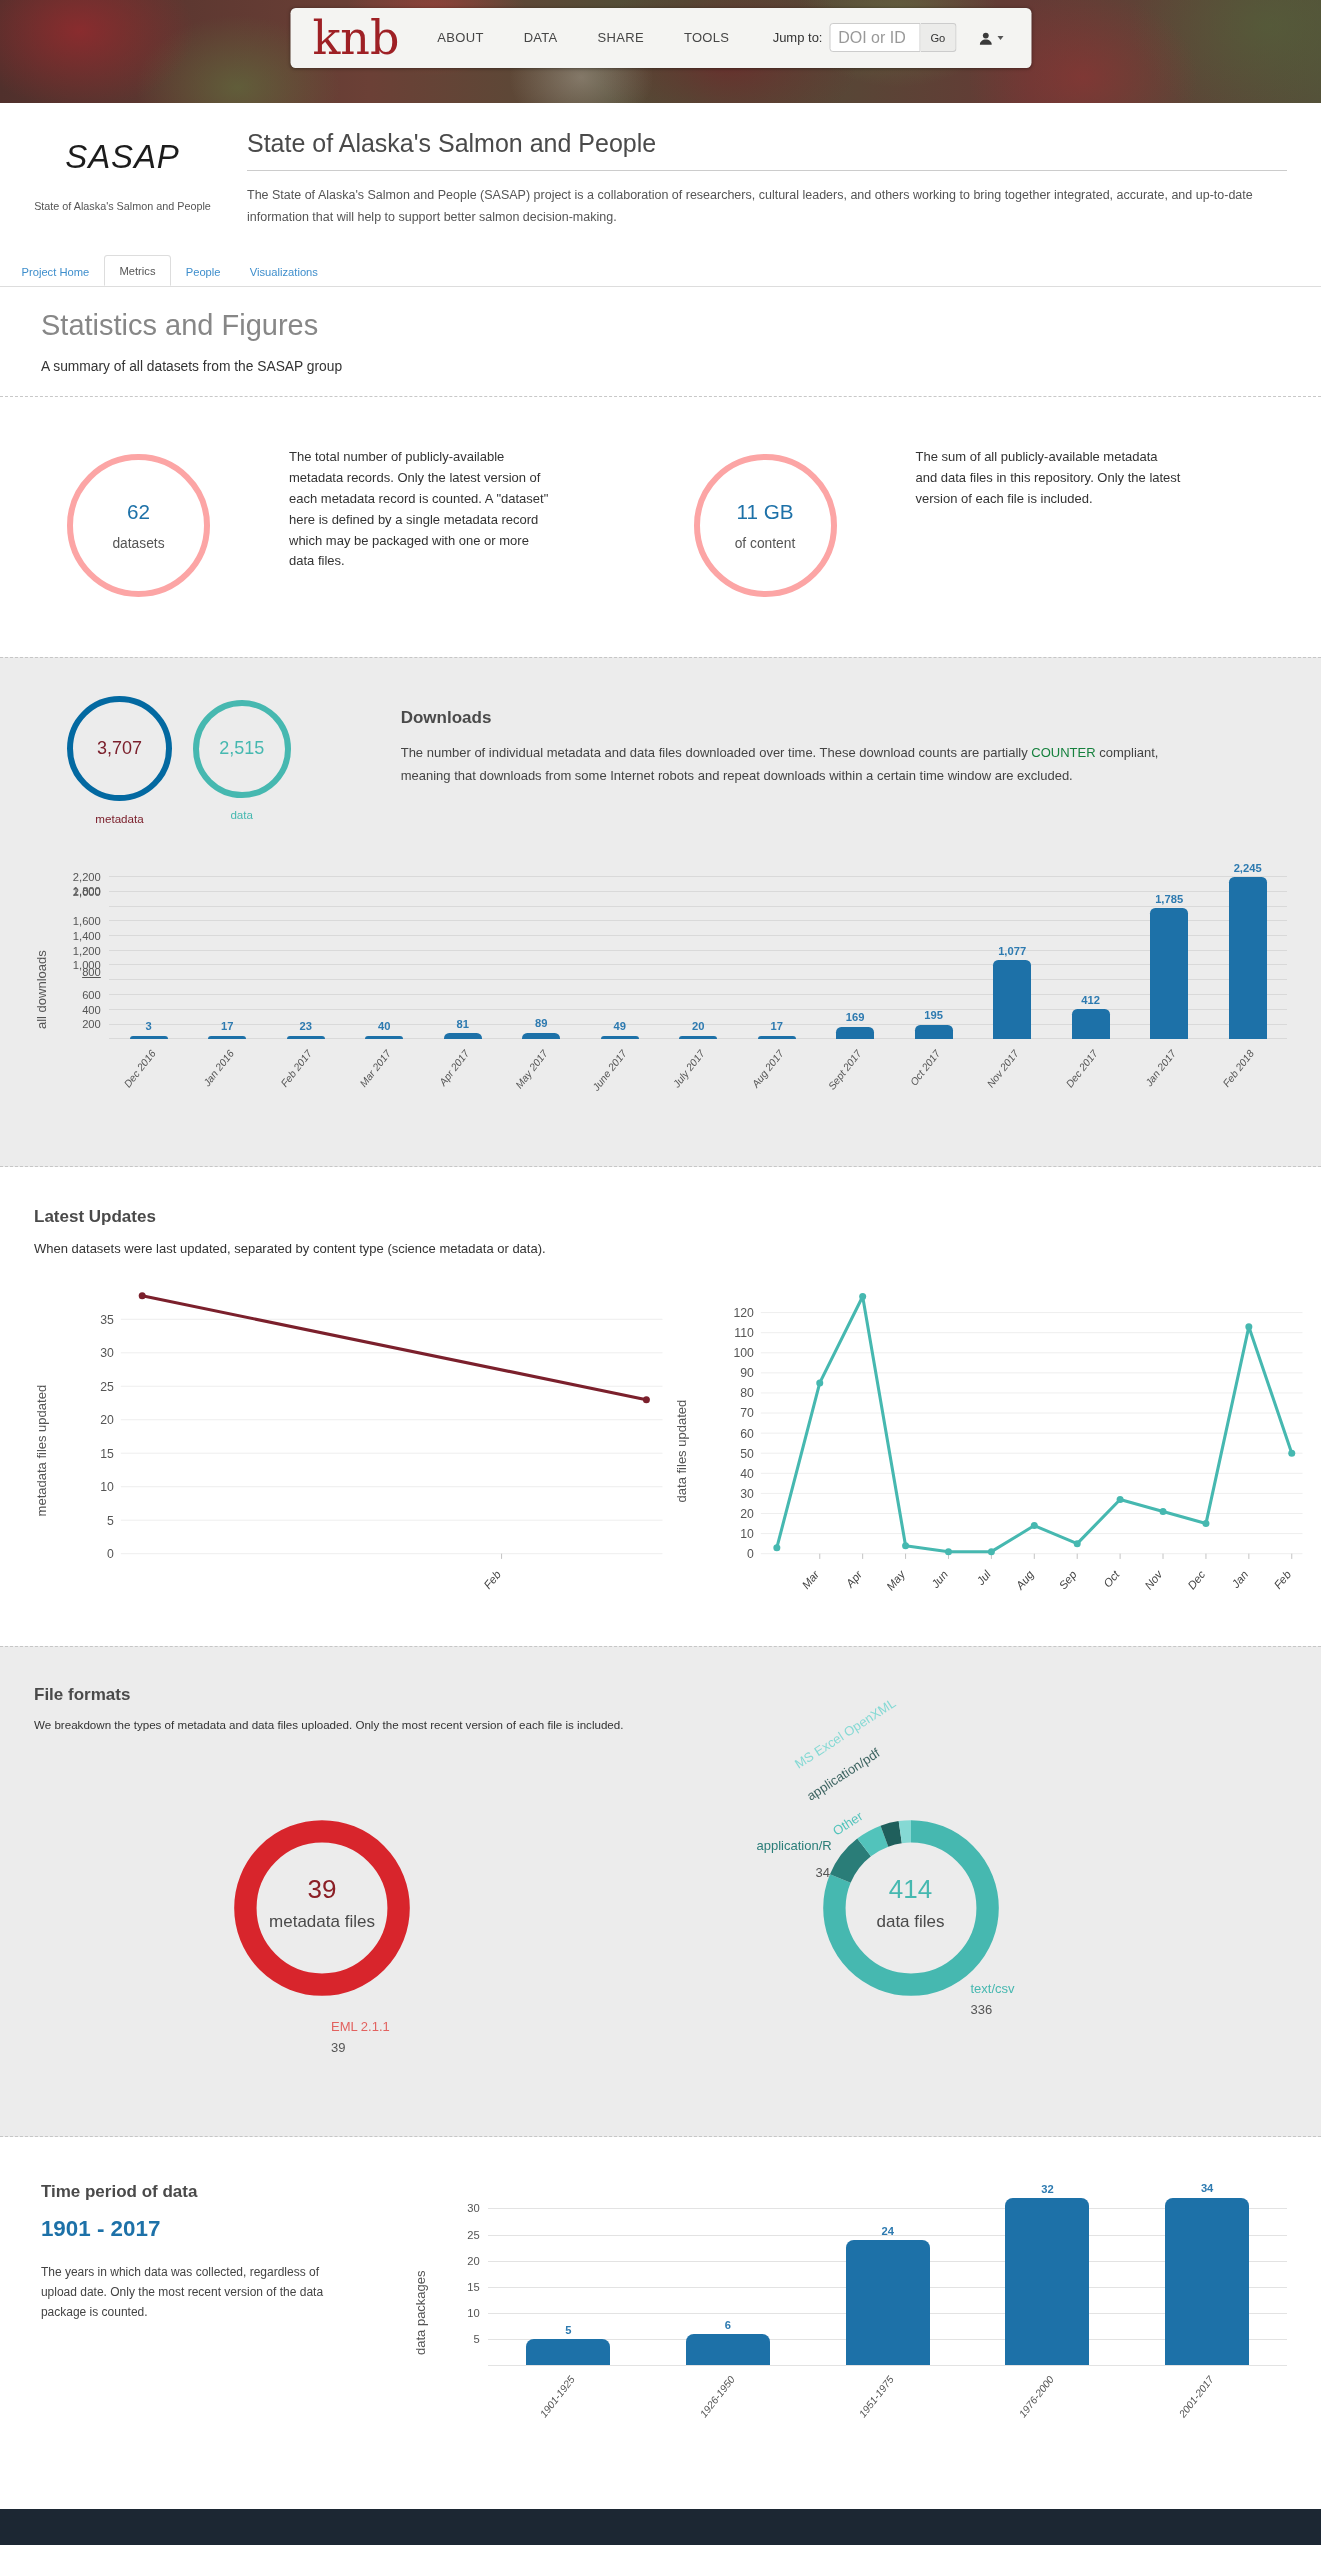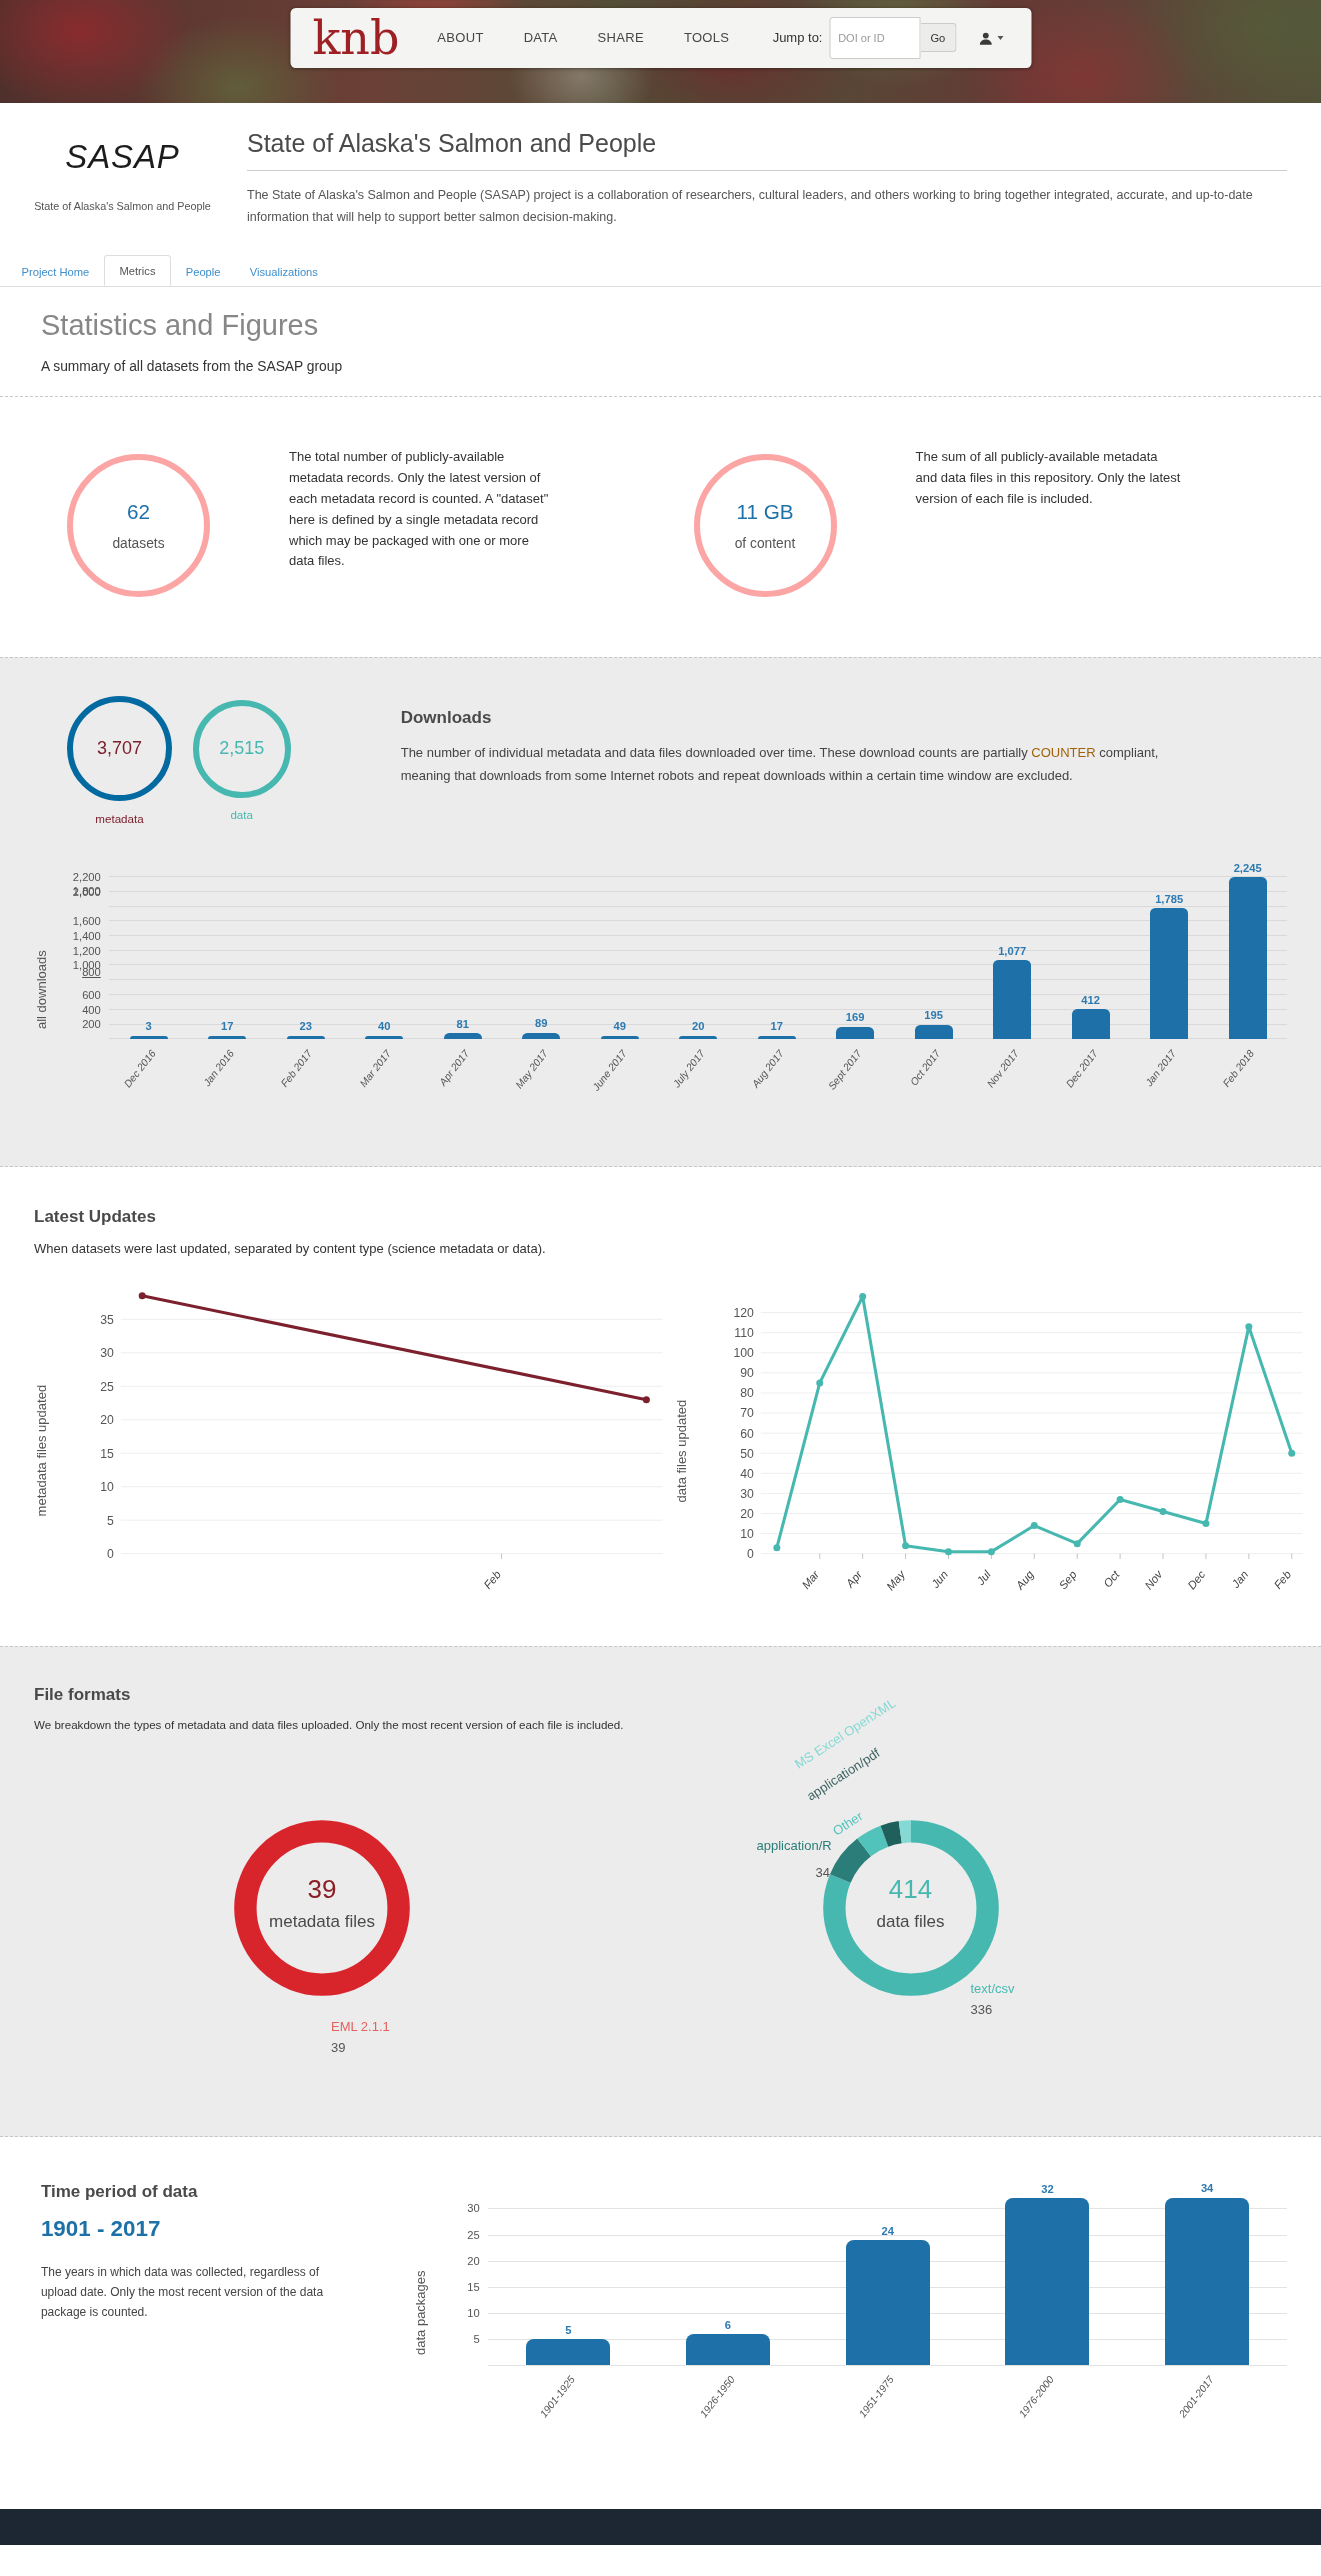--- a/index.html
+++ b/index.html
@@ -21,21 +21,21 @@
   }
   .navbar {
     position:absolute; left:50%; top:7.8px; transform:translateX(-50%);
     width:741px; height:60px; background:#f4f4f2; border-radius:5.2px;
     box-shadow:0 0.9px 3.4px rgba(0,0,0,.35);
     display:flex; align-items:center; padding:0 22.4px; gap:0;
   }
   .brand { font-family:"DejaVu Serif", serif; font-size:46px; color:#9e2025; line-height:1; margin-right:38px; }
   .nav-link { font-size:13px; color:#464646; letter-spacing:0.3px; margin-right:40px; cursor:pointer; }
   .jump-label { font-size:13px; color:#333; margin:0 6.9px 0 3.4px; }
-  .jump-input { width:91px; height:42px; border:0.9px solid #ccc; border-radius:3.4px 0 0 3.4px; padding:0 7.8px; font-size:11px; color:#555; background:#fff; }
+  .jump-input { width:91px; height:29px; border:0.9px solid #ccc; border-radius:3.4px 0 0 3.4px; padding:0 7.8px; font-size:16px; color:#555; background:#fff; }
   .jump-input::placeholder { color:#999; }
   .go-btn { height:29px; width:36px; border:0.9px solid #ccc; border-left:none; border-radius:0 3.4px 3.4px 0; background:#ececea; font-size:11.2px; color:#333; cursor:pointer; }
   .user-menu { display:flex; align-items:center; gap:4.3px; margin-left:22.4px; cursor:pointer; }
   .caret { width:0; height:0; border-left:3.4px solid transparent; border-right:3.4px solid transparent; border-top:4.3px solid #555; }
 
   
   .proj-header { display:flex; padding:26px 34px 12px 34px; background:#fff; }
   .logo-col { width:177px; text-align:center; padding-top:8.6px; flex-shrink:0; }
   .logo-text { font-size:33px; font-weight:300; letter-spacing:0.9px; color:#1c1c1c; font-style:italic; }
   .logo-sub { font-size:10.8px; color:#555; margin-top:22.4px; line-height:1.5; }
@@ -69,21 +69,21 @@
   .dl-circle { border-radius:50%; display:flex; align-items:center; justify-content:center; background:transparent; }
   .dl-circle.maroon { width:105px; height:105px; border:6px solid #0369a1; }
   .dl-circle.teal { width:98px; height:98px; border:6px solid #46b8b0; margin-top:3.4px; }
   .dl-circle .num { font-size:18px; }
   .maroon .num, .dl-lbl.maroon-t { color:#7b202c; }
   .teal .num, .dl-lbl.teal-t { color:#46b8b0; }
   .dl-lbl { font-size:11.6px; margin-top:10.3px; }
   .dl-text { flex:1; padding-left:110px; padding-right:43px; padding-top:12px; }
   .sec-title { font-size:17px; font-weight:bold; color:#4a4a4a; margin-bottom:13.8px; }
   .dl-desc { font-size:13px; line-height:1.75; color:#444; max-width:775px; }
-  .link { color:#a16207; cursor:pointer; }
+  .link { color:#15803d; cursor:pointer; }
 
   
   .bar-chart { display:flex; padding:29px 34px 5.2px 34px; }
   .axis-title-v { writing-mode:vertical-rl; transform:rotate(180deg); font-size:13px; color:#555; text-align:center; flex-shrink:0; width:22.4px; }
   .bc-body { flex:1; position:relative; margin-left:53px; }
   .plot { position:relative; }
   .gl { position:absolute; left:0; right:0; height:0.9px; }
   .on-gray .gl { background:#d9d9d9; }
   .on-white .gl { background:#e3e3e3; }
   .ylab { position:absolute; right:100%; padding-right:8.6px; font-size:11.2px; color:#555; transform:translateY(50%); white-space:nowrap; }

